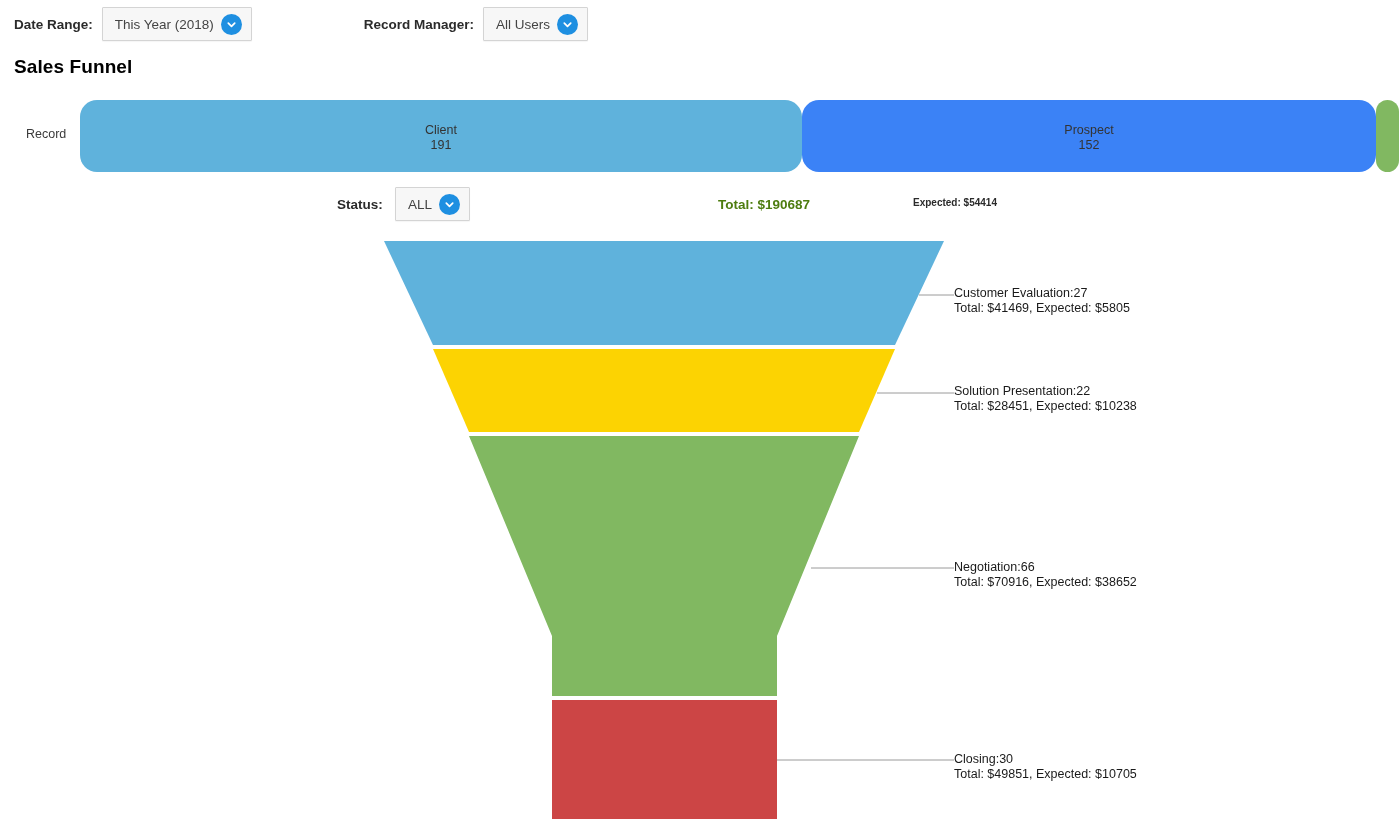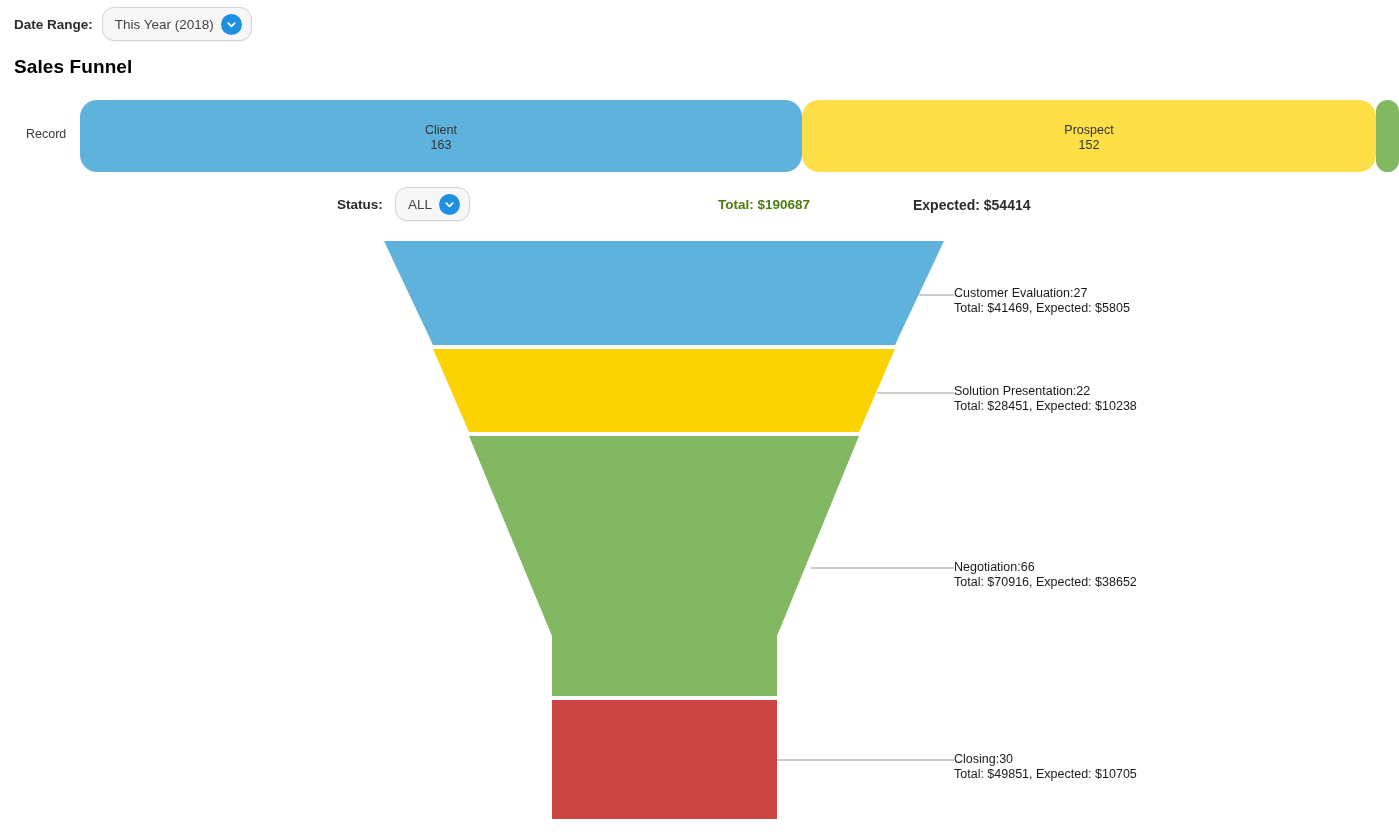--- a/index.html
+++ b/index.html
@@ -33,21 +33,21 @@
     color: #2b2b2b;
     margin-right: 9px;
     white-space: nowrap;
   }
   .dropdown {
     display: inline-flex;
     align-items: center;
     gap: 7px;
     background: #f7f7f7;
     border: 1px solid #d4d4d4;
-    border-radius: 12px;
+    border-radius: 1px;
     padding: 6px 9px 6px 12px;
     height: 34px;
     cursor: pointer;
     box-shadow: 0 1px 1px rgba(0,0,0,.04);
   }
   .dropdown .dd-text {
     font-size: 13.5px;
     color: #444;
     white-space: nowrap;
   }
@@ -125,21 +125,21 @@
     position: absolute;
     left: 718px; top: 10px;
     font-size: 13.5px;
     font-weight: bold;
     color: #4d7c0f;
     white-space: nowrap;
   }
   .totals-expected {
     position: absolute;
     left: 913px; top: 10px;
-    font-size: 14px;
+    font-size: 10px;
     font-weight: bold;
     color: #2b2b2b;
     white-space: nowrap;
   }
 
   
   .funnel-wrap {
     position: absolute;
     left: 0; top: 230px;
     width: 1399px; height: 609px; margin-left: 29px;
@@ -170,37 +170,48 @@
       <span class="chevron-circle">
         <svg width="11" height="11" viewBox="0 0 12 12" aria-hidden="true">
           <path d="M2.5 4.5 L6 8 L9.5 4.5" fill="none" stroke="#ffffff" stroke-width="1.9" stroke-linecap="round" stroke-linejoin="round"></path>
         </svg>
       </span>
     </div>
   </div>
 
   <div class="spacer-24"></div>
 
+  <div class="filter-group">
+    <span class="filter-label">Record Manager:</span>
+    <div class="dropdown">
+      <span class="dd-text">All Users</span>
+      <span class="chevron-circle">
+        <svg width="11" height="11" viewBox="0 0 12 12" aria-hidden="true">
+          <path d="M2.5 4.5 L6 8 L9.5 4.5" fill="none" stroke="#ffffff" stroke-width="1.9" stroke-linecap="round" stroke-linejoin="round"></path>
+        </svg>
+      </span>
+    </div>
+  </div>
 
 </div>
 
 <div class="page-title">Sales Funnel</div>
 
 <div class="status-axis-label">Record</div>
 
 <div class="status-bar">
 
   <div class="status-seg" style="flex:0 0 722px; background:#5fb2dc;">
     <div class="seg-text">
       <span>Client</span>
-      <span class="seg-val">163</span>
-    </div>
-  </div>
-
-  <div class="status-seg" style="flex:0 0 574px; background:#fde047;">
+      <span class="seg-val">191</span>
+    </div>
+  </div>
+
+  <div class="status-seg" style="flex:0 0 574px; background:#3b82f6;">
     <div class="seg-text">
       <span>Prospect</span>
       <span class="seg-val">152</span>
     </div>
   </div>
 
   <div class="status-seg" style="flex:0 0 23px; background:#81b861;">
     <div class="seg-text">
       <span></span>
       <span class="seg-val"></span>

